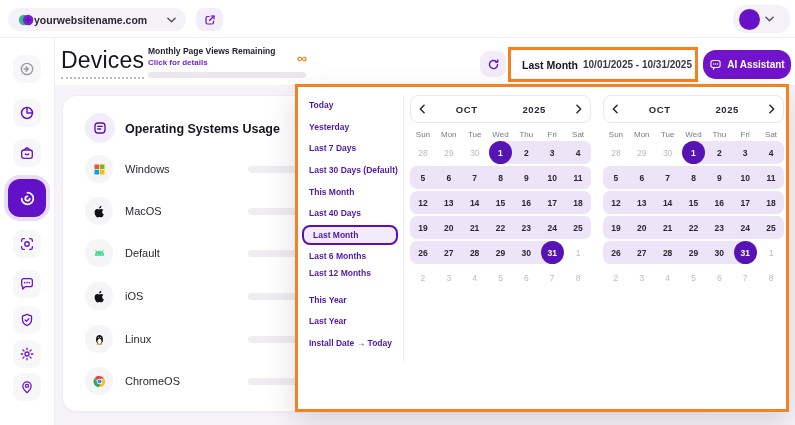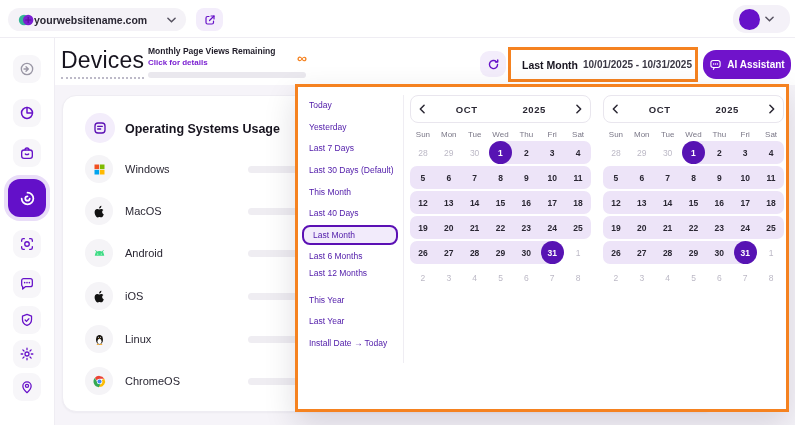--- a/index.html
+++ b/index.html
@@ -48,21 +48,21 @@
   .os-row { position:absolute; left:0; width:100%; height:28px; }
   .os-ic { position:absolute; left:22px; top:0; width:28px; height:28px; border-radius:50%; background:#F5F4F7; display:flex; align-items:center; justify-content:center; }
   .os-ic svg { width:15px; height:15px; }
   .os-label { position:absolute; left:62px; top:8px; font-size:11px; color:#2A2733; }
   .os-track { position:absolute; left:185px; top:11px; width:160px; height:7px; border-radius:4px; background:#EFEDF2; }
   .os-fill { height:7px; border-radius:4px; background:#5B10B4; }
 
   
   .popup { position:absolute; left:295px; top:84px; width:494px; height:328px; background:#fff; border:3px solid #F58220; z-index:10; box-shadow:0 12px 30px rgba(20,10,45,.14); }
   .preset { position:absolute; left:0; width:104px; height:20px; display:flex; align-items:center; cursor:pointer; }
-  .preset .p-label { padding-left:11px; font-size:8.5px; font-weight:normal; color:#4E18A8; white-space:nowrap; }
+  .preset .p-label { padding-left:11px; font-size:8.5px; font-weight:bold; color:#4E18A8; white-space:nowrap; }
   .preset.selected { left:4px; width:96px; border:2px solid #5B10B4; border-radius:8px; background:#F2EBFB; }
   .preset.selected .p-label { padding-left:9px; }
   .vdivider { position:absolute; left:105px; top:8px; width:1px; height:268px; background:#EFEDF3; }
   .calendar { position:absolute; top:8px; width:181px; }
   .cal-head { height:28px; border:1px solid #E9E6EE; border-radius:8px; display:grid; grid-template-columns:22px 1fr 1fr 22px; align-items:center; background:#fff; }
   .cal-nav { display:flex; align-items:center; justify-content:center; width:22px; height:26px; cursor:pointer; }
   .cal-month, .cal-year { text-align:center; font-size:9.5px; font-weight:bold; color:#2A2733; letter-spacing:.6px; }
   .weekdays { margin-top:7px; display:grid; grid-template-columns:repeat(7,1fr); }
   .weekdays span { text-align:center; font-size:8px; color:#7A7787; }
   .week { margin-top:2px; display:grid; grid-template-columns:repeat(7,1fr); }
@@ -253,21 +253,21 @@
         </div>
         <div class="os-row" style="top: 143px;">
           <span class="os-ic">
             <svg viewBox="0 0 24 24">
               <path fill="#3DDC84" d="M4.5 15.5a7.5 7.5 0 0 1 15 0z"></path>
               <circle cx="9.2" cy="12.8" r=".95" fill="#fff"></circle>
               <circle cx="14.8" cy="12.8" r=".95" fill="#fff"></circle>
               <path d="M7.6 9.6 6 7.2M16.4 9.6 18 7.2" stroke="#3DDC84" stroke-width="1.5" stroke-linecap="round"></path>
             </svg>
           </span>
-          <span class="os-label">Android</span>
+          <span class="os-label">Default</span>
           <span class="os-track"><span class="os-fill" style="width:18%"></span></span>
         </div>
         <div class="os-row" style="top: 186px;">
           <span class="os-ic">
             <svg viewBox="0 0 24 24" fill="#121212">
               <path d="M16.2 12.9c0-2.2 1.8-3.2 1.9-3.3-1-1.5-2.6-1.7-3.2-1.7-1.4-.1-2.7.8-3.4.8-.7 0-1.8-.8-2.9-.8-1.5 0-2.9.9-3.7 2.2-1.6 2.7-.4 6.8 1.1 9 .8 1.1 1.7 2.3 2.9 2.3 1.2 0 1.6-.8 3-.8s1.8.8 3 .7c1.2 0 2-1.1 2.8-2.2.9-1.3 1.2-2.5 1.2-2.6-.1 0-2.7-1-2.7-3.6z"></path>
               <path d="M14.1 5.9c.6-.8 1.1-1.9.9-3-.9 0-2.1.6-2.7 1.4-.6.7-1.1 1.8-1 2.9 1.1.1 2.2-.5 2.8-1.3z"></path>
             </svg>
           </span>
           <span class="os-label">iOS</span>

